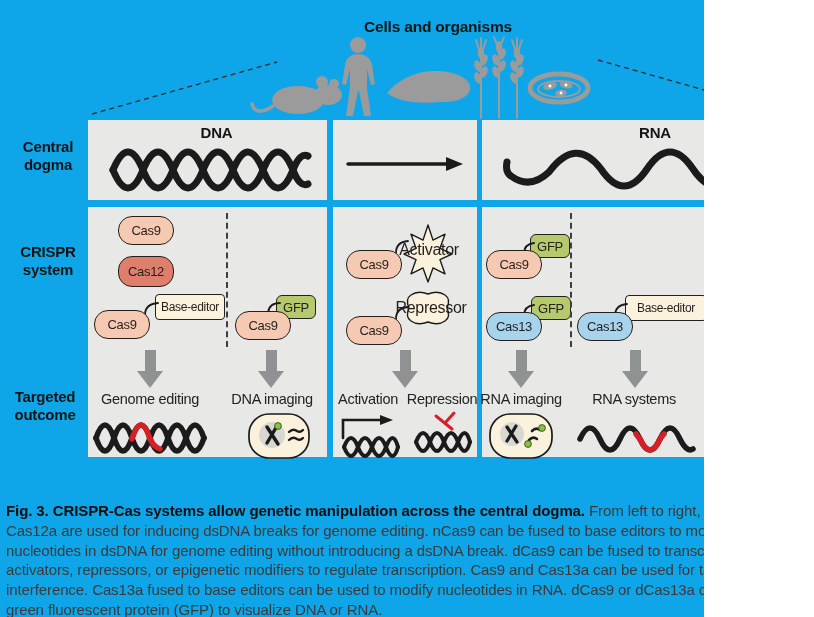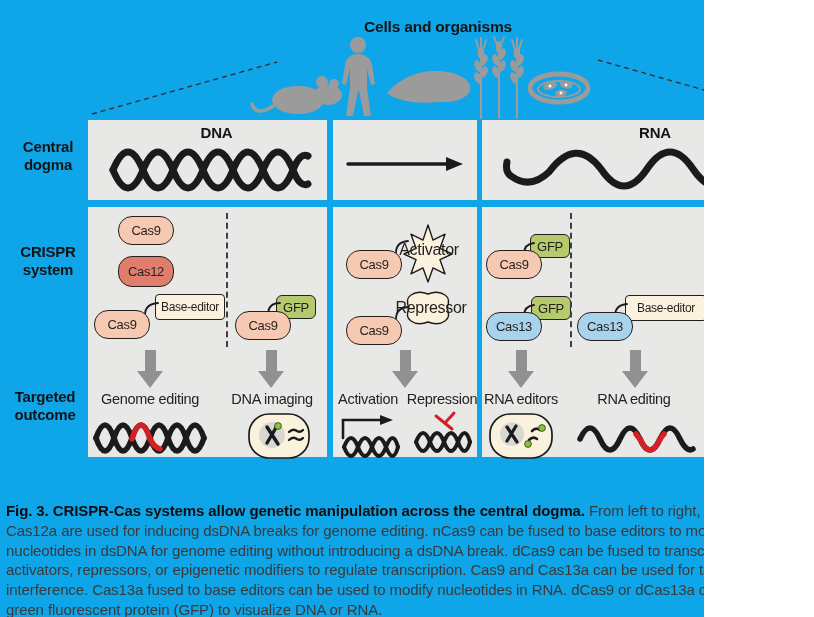--- a/index.html
+++ b/index.html
@@ -217,22 +217,22 @@
     </div>
   <div class="oarrow" style="left:732px;">
       <div class="shaft"></div>
       <div class="head"></div>
     </div>
 
   <div class="olabel" style="left:150px;">Genome editing</div>
   <div class="olabel" style="left:272px;">DNA imaging</div>
   <div class="olabel" style="left:368px;">Activation</div>
   <div class="olabel" style="left:442px;">Repression</div>
-  <div class="olabel" style="left:521px;">RNA editors</div>
-  <div class="olabel" style="left:634px;">RNA editing</div>
+  <div class="olabel" style="left:521px;">RNA imaging</div>
+  <div class="olabel" style="left:634px;">RNA systems</div>
   <div class="olabel" style="left:747px;">Knockdown</div>
 
   <svg class="abs" style="left:90px;top:417px;" width="124" height="42" viewBox="0 0 124 42">
     <path class="ink-stroke" stroke-width="5.5" d="M6,21 Q15,-5 24,21 Q33,47 42,21 Q51,-5 60,21 Q69,47 78,21 Q87,-5 96,21 Q105,47 114,21"></path>
     <path class="ink-stroke" stroke-width="5.5" d="M6,21 Q15,47 24,21 Q33,-5 42,21 Q51,47 60,21 Q69,-5 78,21 Q87,47 96,21 Q105,-5 114,21"></path>
     <path class="red-stroke" stroke-width="5.5" d="M42,22 Q51,-6 60,22 Q64,30 70,32"></path>
   </svg>
 
   <svg class="abs" style="left:247px;top:411px;" width="64" height="50" viewBox="0 0 64 50">
     <rect class="cream-shape" stroke-width="1.7" x="2" y="3" width="60" height="44" rx="20"></rect>

